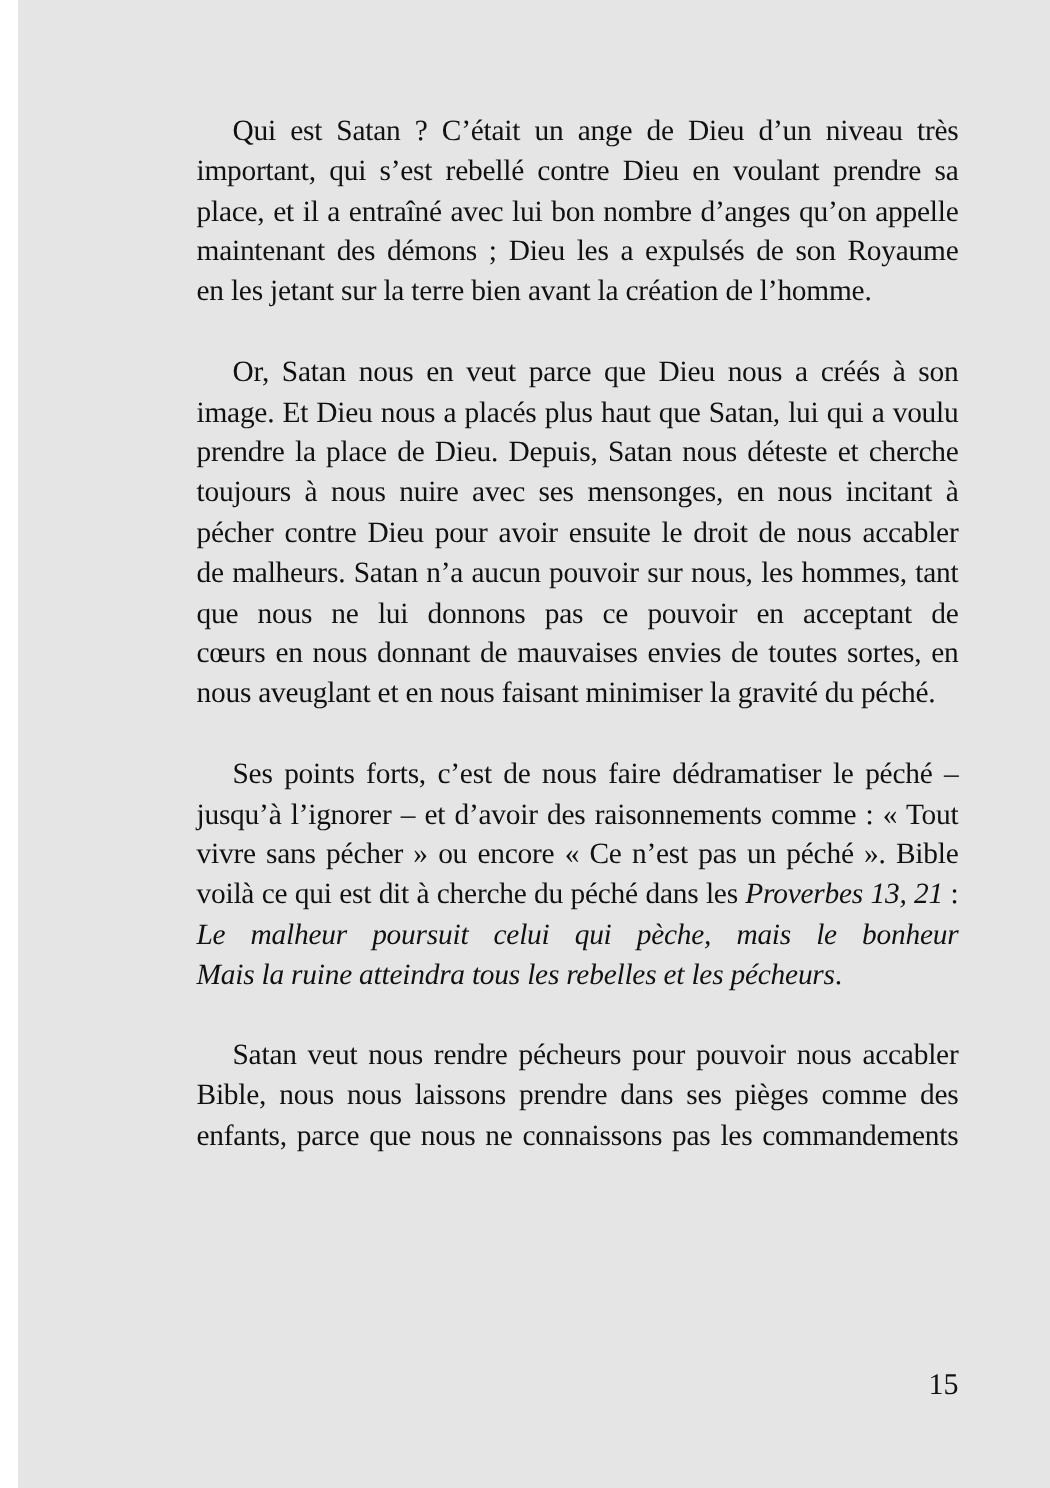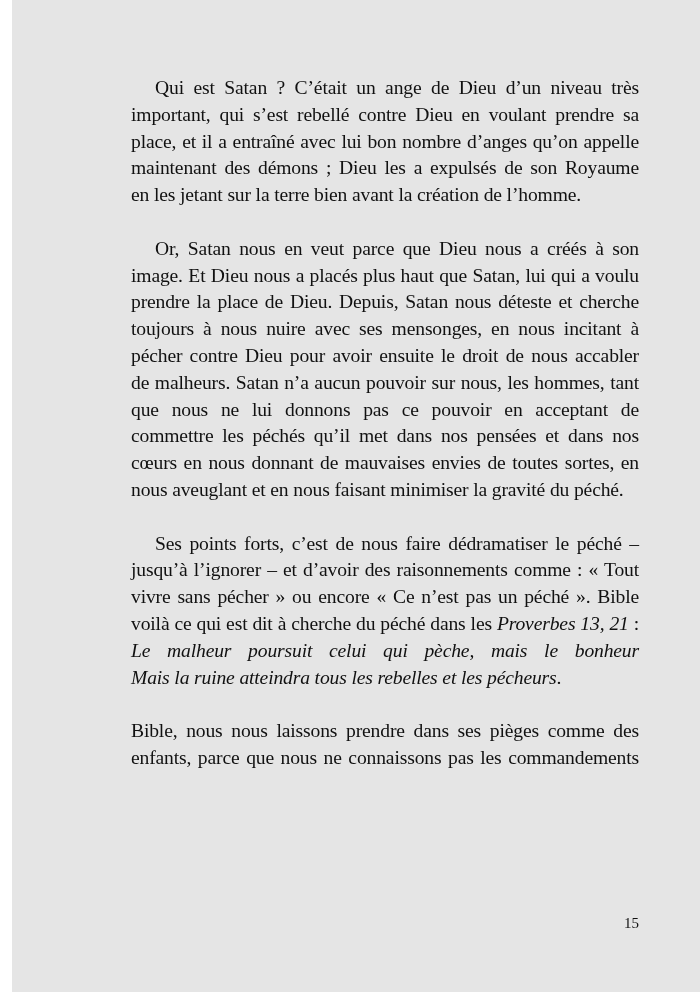--- a/index.html
+++ b/index.html
@@ -55,21 +55,21 @@
     }
     .line span.it, .it {
       font-style: italic;
     }
     .page-number {
       position: absolute;
       left: 600px;
       top: 912px;
       width: 27px;
       text-align: right;
-      font-size: 15px;
+      font-size: 20px;
       line-height: 22px;
     }
   </style>
 </head>
 <body>
 
 <div class="page">
   <div class="text-column" id="text-column">
       <p class="paragraph">
         <span class="line first"><span>Qui est Satan ? C’était un ange de Dieu d’un niveau très</span></span>
@@ -79,31 +79,31 @@
         <span class="line last"><span>en les jetant sur la terre bien avant la création de l’homme.</span></span>
       </p>
       <p class="paragraph">
         <span class="line first"><span>Or, Satan nous en veut parce que Dieu nous a créés à son</span></span>
         <span class="line"><span>image. Et Dieu nous a placés plus haut que Satan, lui qui a voulu</span></span>
         <span class="line"><span>prendre la place de Dieu. Depuis, Satan nous déteste et cherche</span></span>
         <span class="line"><span>toujours à nous nuire avec ses mensonges, en nous incitant à</span></span>
         <span class="line"><span>pécher contre Dieu pour avoir ensuite le droit de nous accabler</span></span>
         <span class="line"><span>de malheurs. Satan n’a aucun pouvoir sur nous, les hommes, tant</span></span>
         <span class="line"><span>que nous ne lui donnons pas ce pouvoir en acceptant de</span></span>
-        <span class="line"><span>commettre les péchés qu’il met dans nos pensées et dans nos</span></span>
         <span class="line"><span>cœurs en nous donnant de mauvaises envies de toutes sortes, en</span></span>
         <span class="line last"><span>nous aveuglant et en nous faisant minimiser la gravité du péché.</span></span>
       </p>
       <p class="paragraph">
         <span class="line first"><span>Ses points forts, c’est de nous faire dédramatiser le péché –</span></span>
         <span class="line"><span>jusqu’à l’ignorer – et d’avoir des raisonnements comme : « Tout</span></span>
         <span class="line"><span>vivre sans pécher » ou encore « Ce n’est pas un péché ». Bible</span></span>
         <span class="line"><span>voilà ce qui est dit à cherche du péché dans les </span><span class="it">Proverbes 13, 21</span><span> :</span></span>
         <span class="line"><span class="it">Le malheur poursuit celui qui pèche, mais le bonheur</span></span>
         <span class="line last"><span class="it">Mais la ruine atteindra tous les rebelles et les pécheurs</span><span>.</span></span>
       </p>
       <p class="paragraph">
+        <span class="line first"><span>Satan veut nous rendre pécheurs pour pouvoir nous accabler</span></span>
         <span class="line"><span>Bible, nous nous laissons prendre dans ses pièges comme des</span></span>
         <span class="line"><span>enfants, parce que nous ne connaissons pas les commandements</span></span>
       </p>
     </div>
   <div class="page-number">15</div>
 </div>
 
 </body></html>

